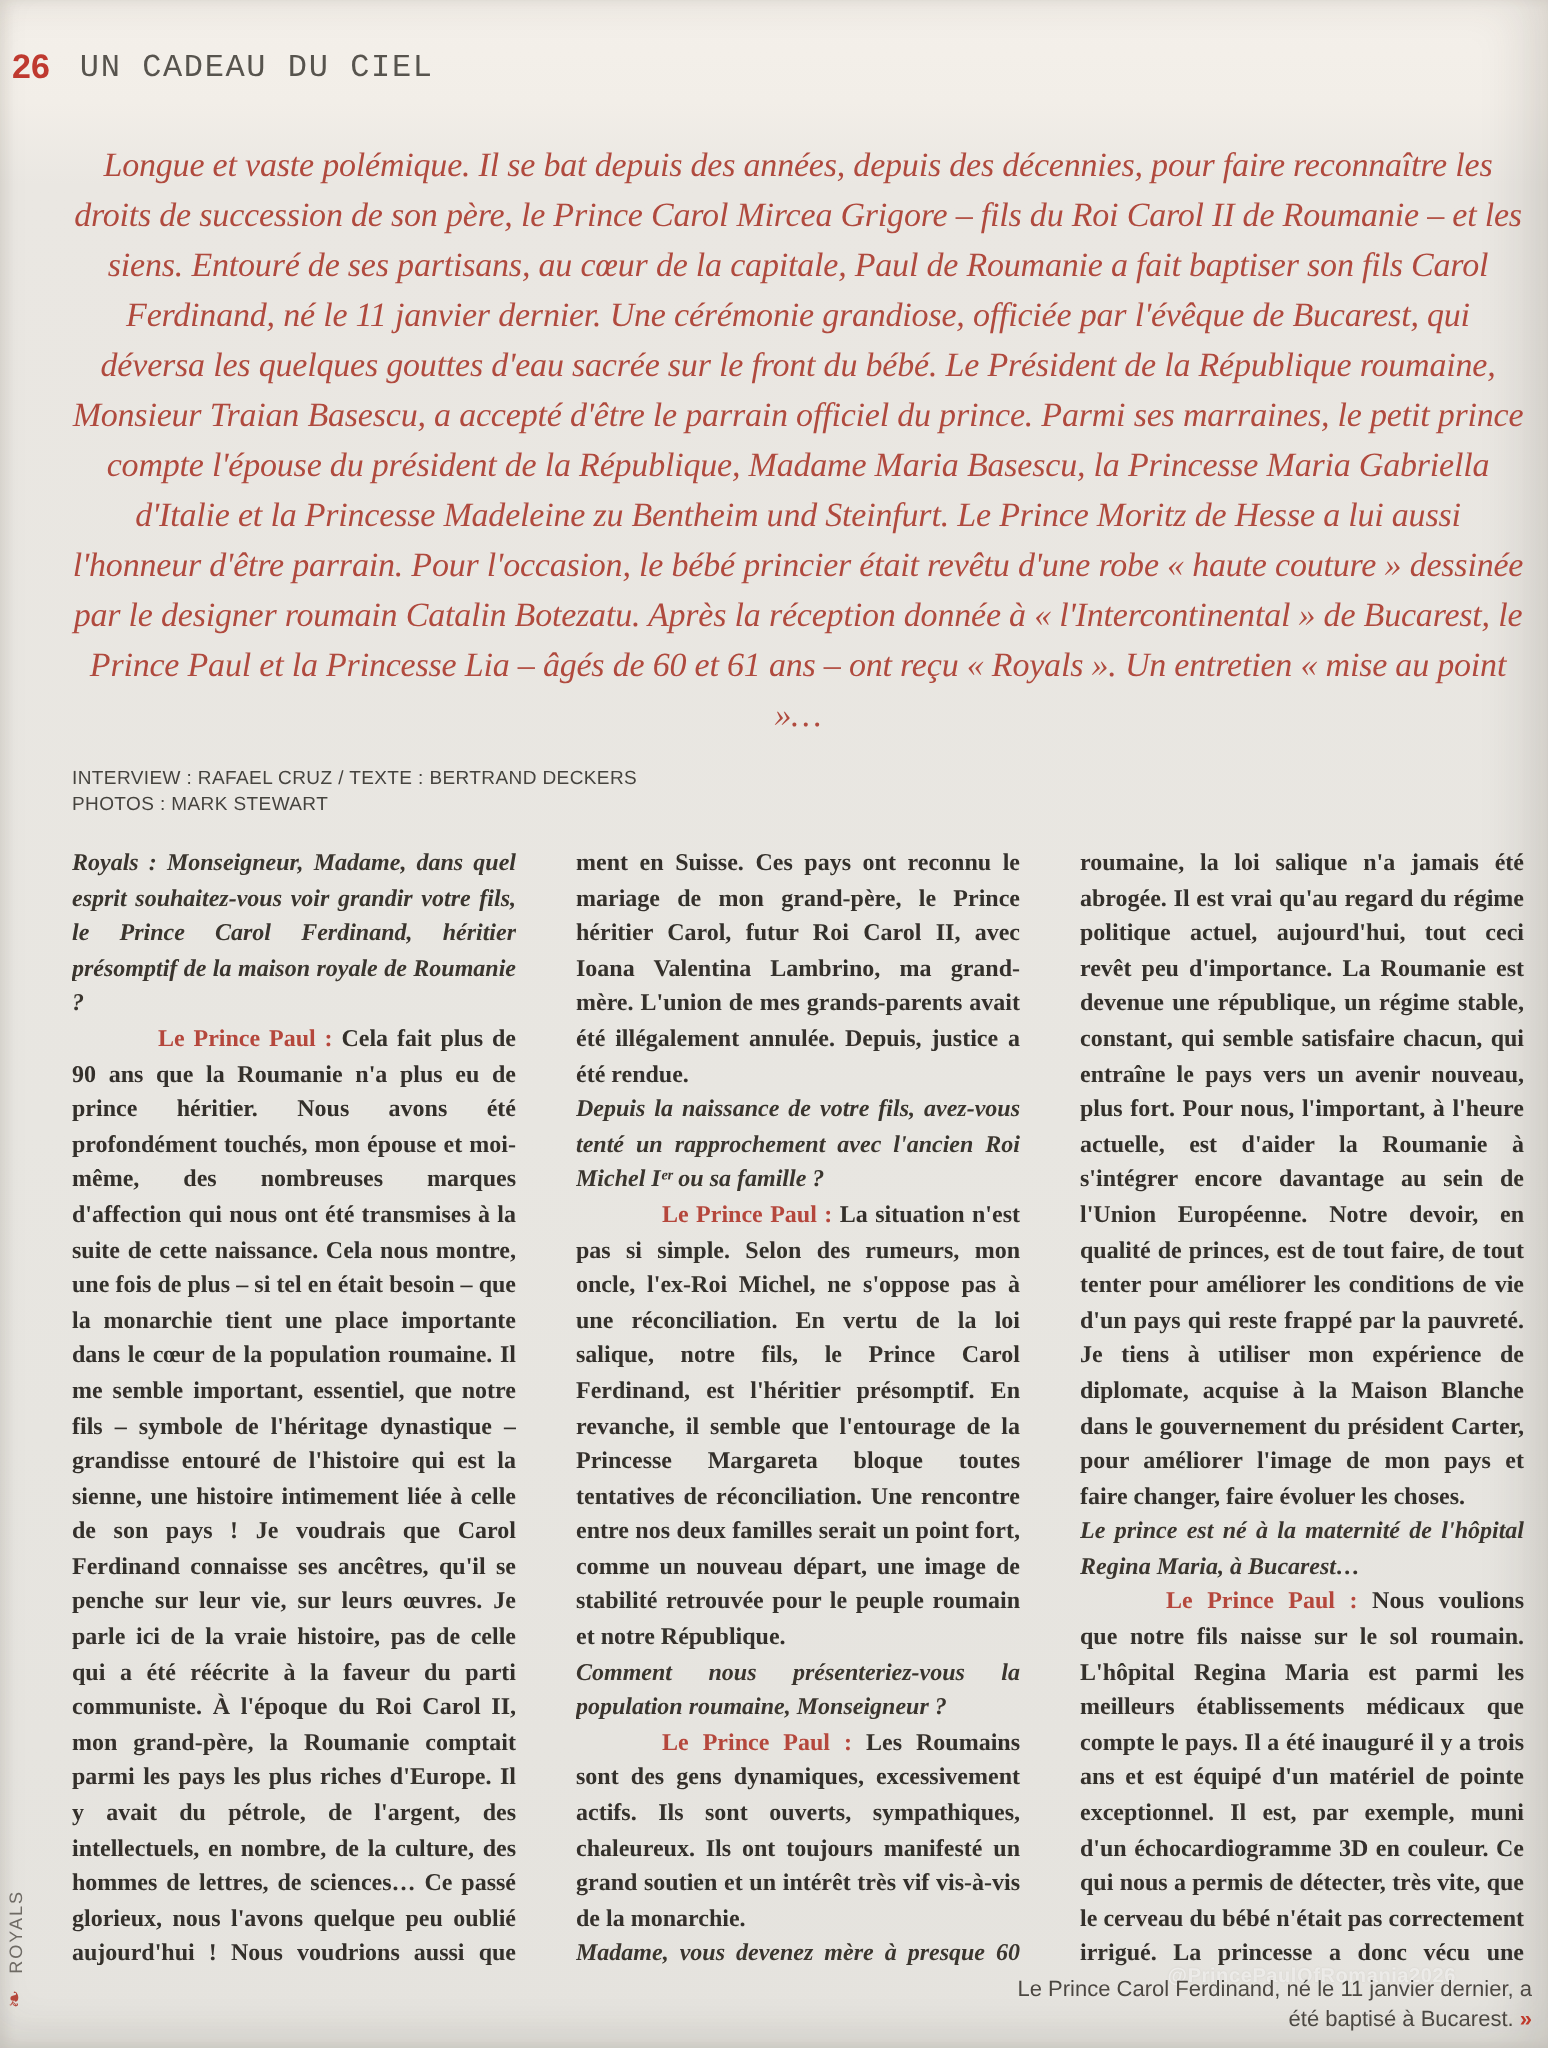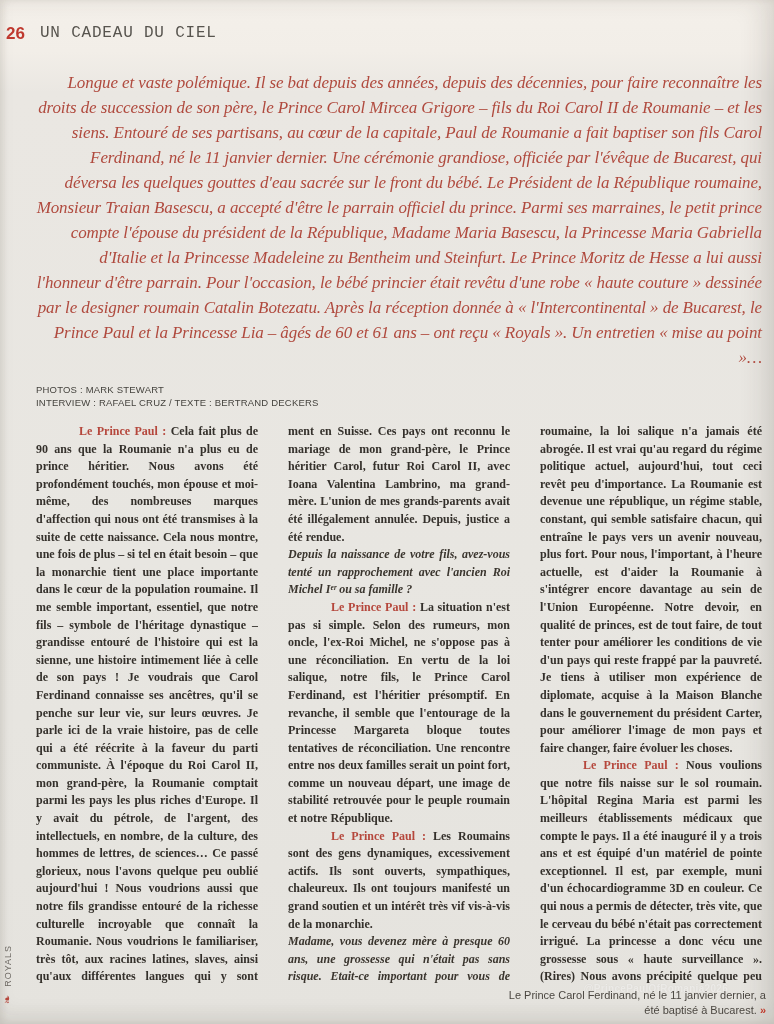--- a/index.html
+++ b/index.html
@@ -8,33 +8,33 @@
     width:774px;height:1024px;
     margin:0 auto;
     background:linear-gradient(180deg,#f4f0ea 0%,#f2eee8 5%,#eae7e2 9%,#e8e6e1 55%,#e5e3de 100%);
     box-shadow:inset -14px 0 22px rgba(60,50,40,0.10), inset 0 -12px 18px rgba(60,50,40,0.05), inset 3px 0 6px rgba(60,50,40,0.08);
     overflow:hidden;
     font-family:"Liberation Serif", serif;
     box-sizing:border-box;
   }
   .content{padding:0 12px 0 36px;}
   
-  .page-header{display:flex;align-items:flex-start;gap:15px;padding:24px 0 0 6px;}
+  .page-header{display:flex;align-items:center;gap:15px;padding:24px 0 0 6px;}
   .page-number{font-family:"Liberation Sans",sans-serif;font-weight:bold;font-size:17px;color:#bf392f;}
   .section-title{margin:0;font-family:Liberation Mono, monospace;font-weight:400;font-size:16px;color:#57544e;letter-spacing:0.8px;}
   
   .intro{margin:26px 0 0 0;}
   .intro p{
     margin:0;
     font-family:"Liberation Serif",serif;
     font-style:italic;
     font-size:17px;line-height:25px;
     letter-spacing:-0.1px;
     color:#b04a3e;
-    text-align:right;
+    text-align:center;
   }
   
   .credits{
     margin-top:13px;
     font-family:"Liberation Sans",sans-serif;
     font-size:9.5px;line-height:13px;
     letter-spacing:0.2px;
     color:#45433e;
   }
   
@@ -103,37 +103,40 @@
     <span class="page-number">26</span>
     <h1 class="section-title">UN CADEAU DU CIEL</h1>
   </header>
 
   <div class="content">
     <section class="intro">
       <p>Longue et vaste polémique. Il se bat depuis des années, depuis des décennies, pour faire reconnaître les droits de succession de son père, le Prince Carol Mircea Grigore – fils du Roi Carol II de Roumanie – et les siens. Entouré de ses partisans, au cœur de la capitale, Paul de Roumanie a fait baptiser son fils Carol Ferdinand, né le 11 janvier dernier. Une cérémonie grandiose, officiée par l'évêque de Bucarest, qui déversa les quelques gouttes d'eau sacrée sur le front du bébé. Le Président de la République roumaine, Monsieur Traian Basescu, a accepté d'être le parrain officiel du prince. Parmi ses marraines, le petit prince compte l'épouse du président de la République, Madame Maria Basescu, la Princesse Maria Gabriella d'Italie et la Princesse Madeleine zu Bentheim und Steinfurt. Le Prince Moritz de Hesse a lui aussi l'honneur d'être parrain. Pour l'occasion, le bébé princier était revêtu d'une robe « haute couture » dessinée par le designer roumain Catalin Botezatu. Après la réception donnée à « l'Intercontinental » de Bucarest, le Prince Paul et la Princesse Lia – âgés de 60 et 61 ans – ont reçu « Royals ». Un entretien « mise au point »…</p>
     </section>
 
     <div class="credits">
+      <div>INTERVIEW : RAFAEL CRUZ / TEXTE : BERTRAND DECKERS</div>
       <div>PHOTOS : MARK STEWART</div>
-      <div>INTERVIEW : RAFAEL CRUZ / TEXTE : BERTRAND DECKERS</div>
     </div>
 
     <section class="columns">
       <div class="col">
+          <p class="question">Royals : Monseigneur, Madame, dans quel esprit souhaitez-vous voir grandir votre fils, le Prince Carol Ferdinand, héritier présomptif de la maison royale de Roumanie ?</p>
           <p class="answer"><span class="speaker">Le Prince Paul : </span>Cela fait plus de 90 ans que la Roumanie n'a plus eu de prince héritier. Nous avons été profondément touchés, mon épouse et moi-même, des nombreuses marques d'affection qui nous ont été transmises à la suite de cette naissance. Cela nous montre, une fois de plus – si tel en était besoin – que la monarchie tient une place importante dans le cœur de la population roumaine. Il me semble important, essentiel, que notre fils – symbole de l'héritage dynastique – grandisse entouré de l'histoire qui est la sienne, une histoire intimement liée à celle de son pays ! Je voudrais que Carol Ferdinand connaisse ses ancêtres, qu'il se penche sur leur vie, sur leurs œuvres. Je parle ici de la vraie histoire, pas de celle qui a été réécrite à la faveur du parti communiste. À l'époque du Roi Carol II, mon grand-père, la Roumanie comptait parmi les pays les plus riches d'Europe. Il y avait du pétrole, de l'argent, des intellectuels, en nombre, de la culture, des hommes de lettres, de sciences… Ce passé glorieux, nous l'avons quelque peu oublié aujourd'hui ! Nous voudrions aussi que notre fils grandisse entouré de la richesse culturelle incroyable que connaît la Roumanie. Nous voudrions le familiariser, très tôt, aux racines latines, slaves, ainsi qu'aux différentes langues qui y sont parlées.</p>
         </div>
       <div class="col">
           <p class="answer">ment en Suisse. Ces pays ont reconnu le mariage de mon grand-père, le Prince héritier Carol, futur Roi Carol II, avec Ioana Valentina Lambrino, ma grand-mère. L'union de mes grands-parents avait été illégalement annulée. Depuis, justice a été rendue.</p>
           <p class="question">Depuis la naissance de votre fils, avez-vous tenté un rapprochement avec l'ancien Roi Michel Iᵉʳ ou sa famille ?</p>
           <p class="answer"><span class="speaker">Le Prince Paul : </span>La situation n'est pas si simple. Selon des rumeurs, mon oncle, l'ex-Roi Michel, ne s'oppose pas à une réconciliation. En vertu de la loi salique, notre fils, le Prince Carol Ferdinand, est l'héritier présomptif. En revanche, il semble que l'entourage de la Princesse Margareta bloque toutes tentatives de réconciliation. Une rencontre entre nos deux familles serait un point fort, comme un nouveau départ, une image de stabilité retrouvée pour le peuple roumain et notre République.</p>
+          <p class="question">Comment nous présenteriez-vous la population roumaine, Monseigneur ?</p>
           <p class="answer"><span class="speaker">Le Prince Paul : </span>Les Roumains sont des gens dynamiques, excessivement actifs. Ils sont ouverts, sympathiques, chaleureux. Ils ont toujours manifesté un grand soutien et un intérêt très vif vis-à-vis de la monarchie.</p>
           <p class="question">Madame, vous devenez mère à presque 60 ans, une grossesse qui n'était pas sans risque. Etait-ce important pour vous de donner un héritier à votre pays ?</p>
         </div>
       <div class="col">
           <p class="answer">roumaine, la loi salique n'a jamais été abrogée. Il est vrai qu'au regard du régime politique actuel, aujourd'hui, tout ceci revêt peu d'importance. La Roumanie est devenue une république, un régime stable, constant, qui semble satisfaire chacun, qui entraîne le pays vers un avenir nouveau, plus fort. Pour nous, l'important, à l'heure actuelle, est d'aider la Roumanie à s'intégrer encore davantage au sein de l'Union Européenne. Notre devoir, en qualité de princes, est de tout faire, de tout tenter pour améliorer les conditions de vie d'un pays qui reste frappé par la pauvreté. Je tiens à utiliser mon expérience de diplomate, acquise à la Maison Blanche dans le gouvernement du président Carter, pour améliorer l'image de mon pays et faire changer, faire évoluer les choses.</p>
+          <p class="question">Le prince est né à la maternité de l'hôpital Regina Maria, à Bucarest…</p>
           <p class="answer"><span class="speaker">Le Prince Paul : </span>Nous voulions que notre fils naisse sur le sol roumain. L'hôpital Regina Maria est parmi les meilleurs établissements médicaux que compte le pays. Il a été inauguré il y a trois ans et est équipé d'un matériel de pointe exceptionnel. Il est, par exemple, muni d'un échocardiogramme 3D en couleur. Ce qui nous a permis de détecter, très vite, que le cerveau du bébé n'était pas correctement irrigué. La princesse a donc vécu une grossesse sous « haute surveillance ». (Rires) Nous avons précipité quelque peu la naissance. L'accouchement s'est remarquablement bien déroulé. En trois minutes seulement ! Le prince est en parfaite santé, il déborde d'énergie…</p>
         </div>
     </section>
   </div>
 
   <div class="watermark">@PrincePaulOfRomania2026</div>
 
   <div class="photo-caption">
     <span>Le Prince Carol Ferdinand, né le 11 janvier dernier, a été baptisé à Bucarest.</span>
     <span class="caption-mark">»</span>

